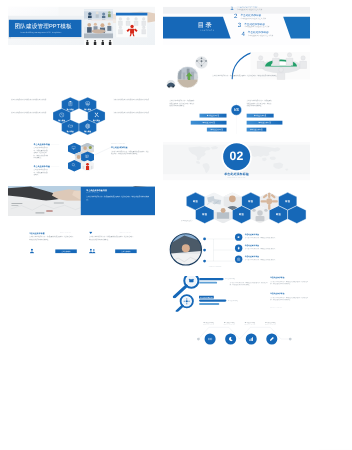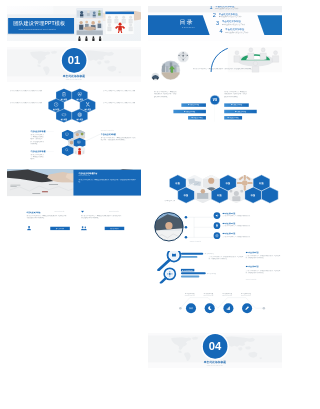--- a/index.html
+++ b/index.html
@@ -207,33 +207,20 @@
    <div class="t" style="left:42px;top:28px;font-size:11px;color:#9aa3ab">单击此处添加小标题或者是正文字</div>
   </div>
   <div class="ab" style="left:512px;top:156px;width:440px;height:54px">
    <div class="t b" style="left:0;top:0;font-size:40px;color:#1668b8">4</div>
    <div class="t b" style="left:42px;top:4px;font-size:17px;color:#1668b8">单击此处添加标题</div>
    <div class="t" style="left:42px;top:28px;font-size:11px;color:#9aa3ab">单击此处添加小标题或者是正文字</div>
   </div>
  </div>
 </div>
 
-<div class="slide" id="s3" style="left:7px;top:47px">
- <div class="sc sect">
-  <div class="ab secbg"></div>
-  <div class="ab secbg2"></div>
-  <svg class="ab map" viewBox="0 0 900 235">
-          <use href="#wmap" fill="#ebedef"></use>
-        </svg>
-  <div class="ab circ"></div>
-  <div class="t secnum">01</div>
-  <div class="t seclbl">单击此处添加标题</div>
-  <div class="t secen">Click here to add a title</div>
- </div>
-</div>
 
 <div class="slide" id="s4" style="left:7px;top:88px">
  <div class="sc">
   <div class="ab" style="inset:0;background:#fff"></div>
   <svg class="ab" style="left:295px;top:2px;width:340px;height:248px" viewBox="0 0 340 248">
    <g fill="#1668b8" stroke="#ffffff" stroke-width="2">
     <polygon points="113,1 170,26 170,75 113,100 56,75 56,26"></polygon>
     <polygon points="226,1 283,26 283,75 226,100 169,75 169,26"></polygon>
     <polygon points="57,74 114,99 114,148 57,173 0,148 0,99"></polygon>
     <polygon points="283,74 340,99 340,148 283,173 226,148 226,99"></polygon>
@@ -787,29 +774,29 @@
   <div class="t r8lbl" style="left:366px;top:6px">单击此处添加标题</div>
   <div class="t r8lbl" style="left:500px;top:6px">单击此处添加标题</div>
   <div class="t r8lbl" style="left:634px;top:6px">单击此处添加标题</div>
   <div class="t r8en" style="left:232px;top:22px">Click here to add a title</div>
   <div class="t r8en" style="left:366px;top:22px">Click here to add a title</div>
   <div class="t r8en" style="left:500px;top:22px">Click here to add a title</div>
   <div class="t r8en" style="left:634px;top:22px">Click here to add a title</div>
  </div>
 </div>
 
-
-
-<div class="slide" id="s18" style="left:148px;top:333px">
+<div class="slide" id="s8" style="left:148px;top:129px">
  <div class="sc sect">
   <div class="ab secbg"></div>
   <div class="ab secbg2"></div>
   <svg class="ab map" viewBox="0 0 900 235">
           <use href="#wmap" fill="#ebedef"></use>
         </svg>
   <div class="ab circ"></div>
-  <div class="t secnum">04</div>
+  <div class="t secnum">02</div>
   <div class="t seclbl">单击此处添加标题</div>
   <div class="t secen">Click here to add a title</div>
  </div>
 </div>
 
+
+
 </div>
 
 </body></html>

